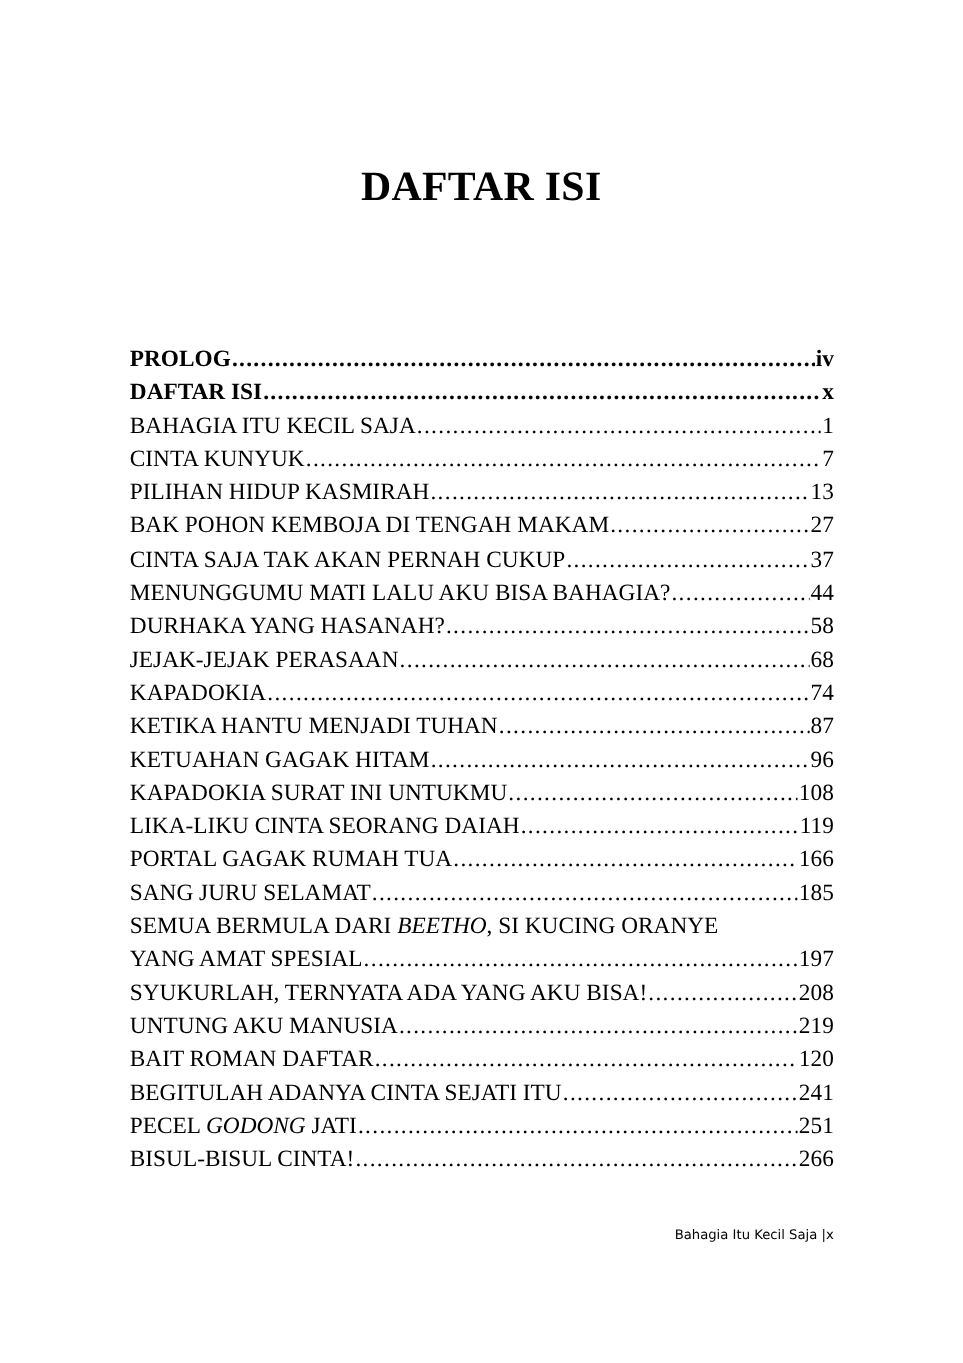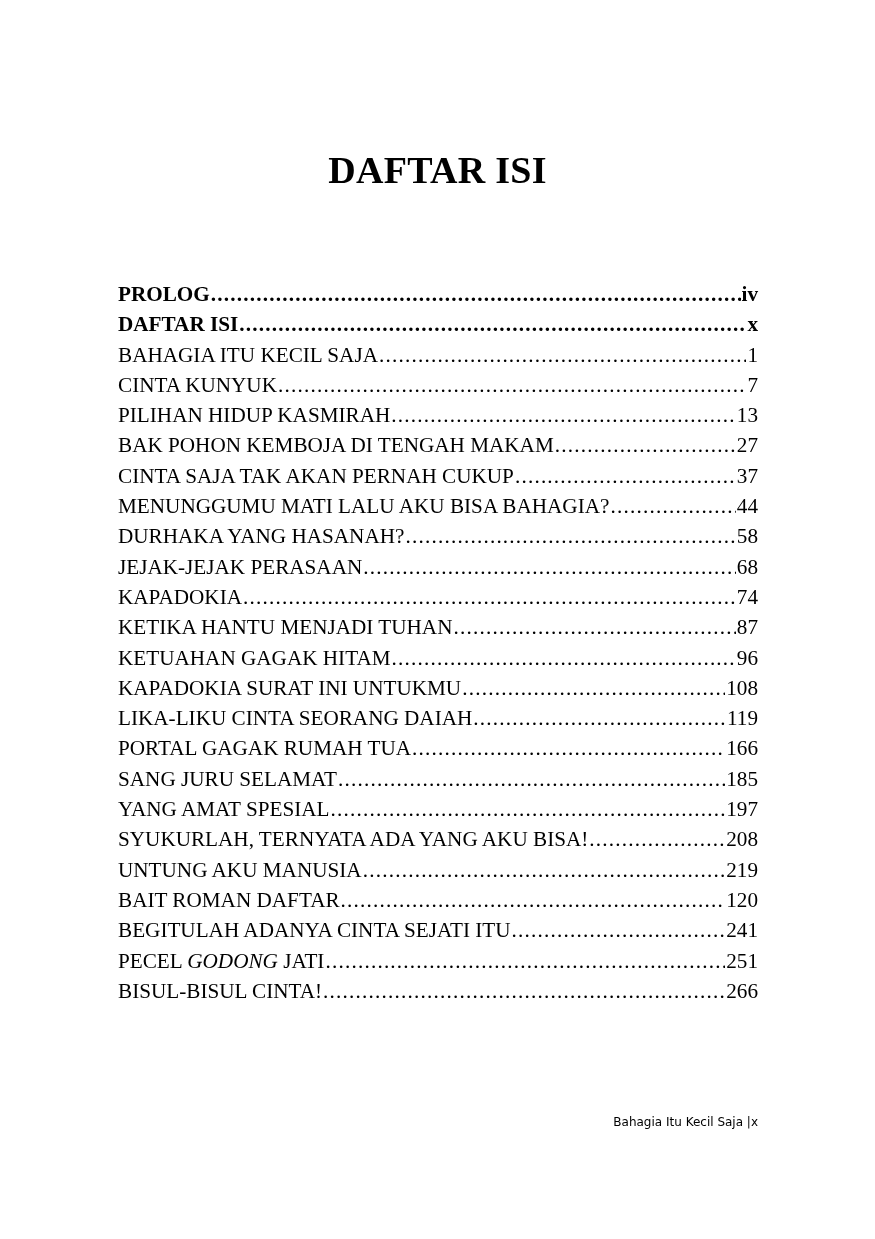--- a/index.html
+++ b/index.html
@@ -9,21 +9,21 @@
     position:absolute; left:0; width:875px; top:148px; text-align:center;
     font-family:"Liberation Serif", serif; font-weight:bold; font-size:38px; line-height:44px;
     letter-spacing:0.3px;
   }
   .toc { position:absolute; left:118px; top:279px; width:640px; }
   .row {
     display:flex; align-items:baseline; height:30.3px;
     font-family:"Liberation Serif", serif; font-size:21.2px; line-height:30.3px; white-space:nowrap;
   }
   .row.bold { font-weight:bold; }
-  .row .lbl { flex:0 0 auto; }
+  .row .lbl { flex:0 0 auto;margin-top:32px; }
   .row .lbl i { font-style:italic; }
   .row .dots {
     flex:1 1 auto; overflow:hidden; min-width:0; margin:0 1px;
     letter-spacing:1.2px;
   }
   .row .dots::before {
     content:"........................................................................................................................................................................................................";
   }
   .row .pg { flex:0 0 auto; text-align:left; }
   .row.cont { }
@@ -117,20 +117,23 @@
       <div class="row">
         <span class="lbl"><span>PORTAL GAGAK RUMAH TUA</span></span>
         <span class="dots"></span>
         <span class="pg">166</span>
       </div>
       <div class="row">
         <span class="lbl"><span>SANG JURU SELAMAT </span></span>
         <span class="dots"></span>
         <span class="pg">185</span>
       </div>
+      <div class="row cont">
+        <span class="lbl"><span>SEMUA BERMULA DARI </span><i>BEETHO</i><span>, SI KUCING ORANYE</span></span>
+      </div>
       <div class="row">
         <span class="lbl"><span>YANG AMAT SPESIAL </span></span>
         <span class="dots"></span>
         <span class="pg">197</span>
       </div>
       <div class="row">
         <span class="lbl"><span>SYUKURLAH, TERNYATA ADA YANG AKU BISA!</span></span>
         <span class="dots"></span>
         <span class="pg">208</span>
       </div>

